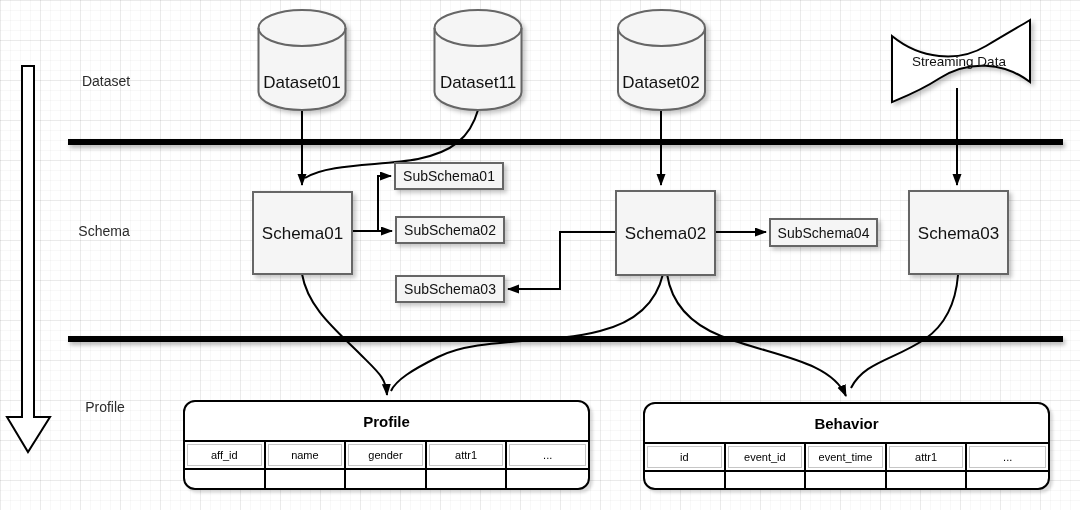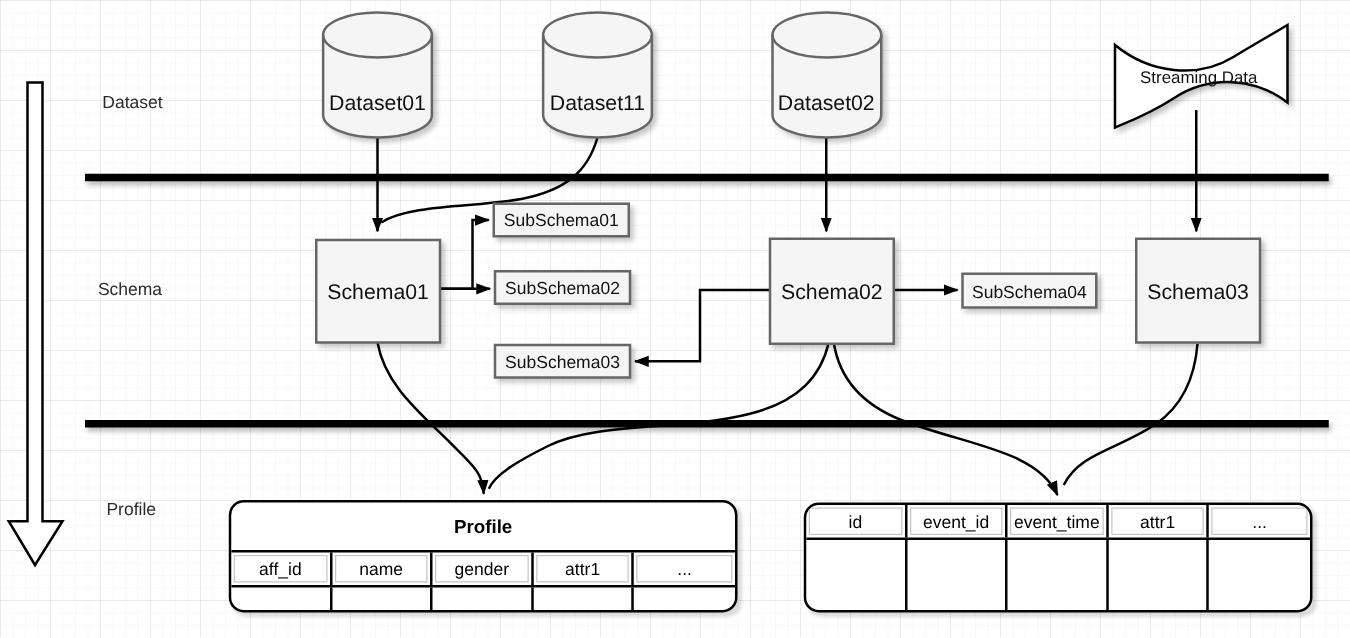--- a/index.html
+++ b/index.html
@@ -34,21 +34,21 @@
     font-weight:bold;font-size:15px;color:#000;border-bottom:2px solid #000;
     flex:0 0 auto;
   }
   .trow{display:grid;grid-template-columns:repeat(5,1fr);}
   .thead{flex:0 0 auto;height:26px;border-bottom:2px solid #000;}
   .tempty{flex:1 1 auto;}
   .tcell{border-right:2px solid #000;display:flex;align-items:stretch;justify-content:stretch;}
   .tcell:last-child{border-right:none;}
   .hbox{
     flex:1;margin:2px;border:1px solid #c6c6c6;display:flex;align-items:center;
-    justify-content:center;font-size:14px;color:#000;white-space:nowrap;overflow:hidden;
+    justify-content:center;font-size:11px;color:#000;white-space:nowrap;overflow:hidden;
   }
 </style>
 </head>
 <body>
 
 <div class="canvas">
 
   <svg width="1080" height="510" viewBox="0 0 1080 510">
     <defs>
       <marker id="arr" markerWidth="14" markerHeight="11" refX="11" refY="4.5" orient="auto" markerUnits="userSpaceOnUse">
@@ -154,20 +154,21 @@
     <div class="trow tempty">
       <div class="tcell"></div>
       <div class="tcell"></div>
       <div class="tcell"></div>
       <div class="tcell"></div>
       <div class="tcell"></div>
     </div>
   </div>
 
   <div class="etable" style="left:643px;top:402px;width:407px;height:88px;">
+    <div class="ttitle">Behavior</div>
     <div class="trow thead">
       <div class="tcell">
           <div class="hbox">id</div>
         </div>
       <div class="tcell">
           <div class="hbox">event_id</div>
         </div>
       <div class="tcell">
           <div class="hbox">event_time</div>
         </div>

